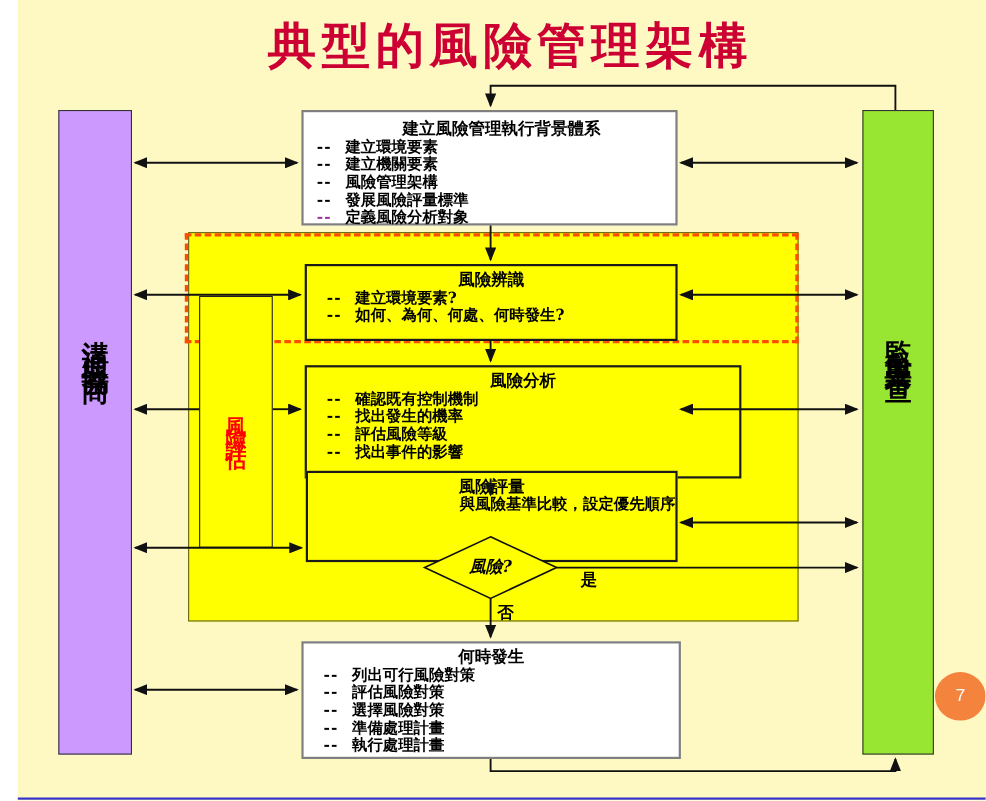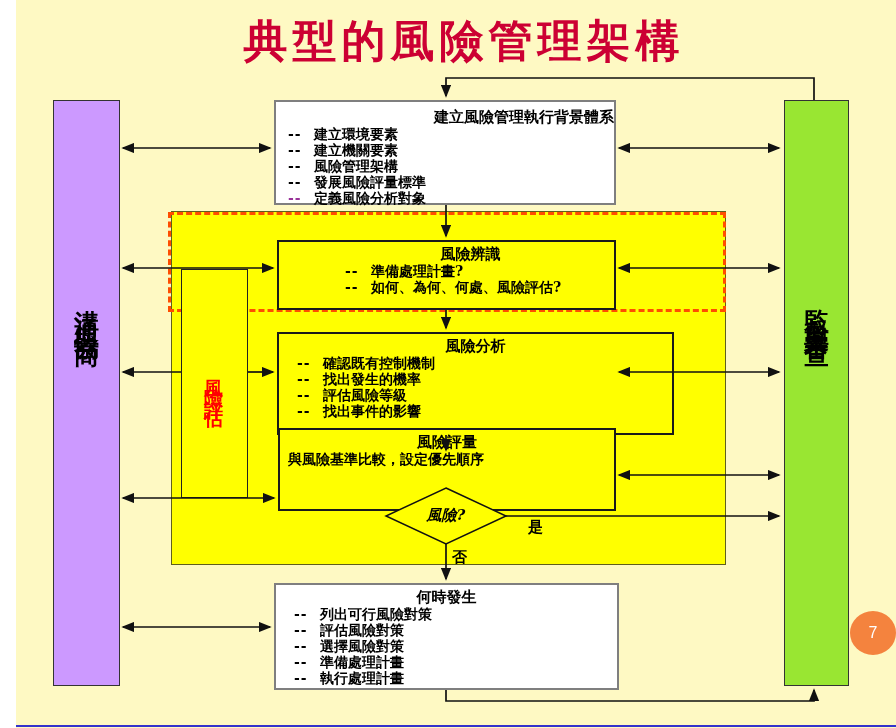--- a/index.html
+++ b/index.html
@@ -15,34 +15,34 @@
   .vtext{writing-mode:vertical-rl;text-orientation:upright;font-weight:bold;
          font-size:25px;letter-spacing:8px;margin-top:188px;}
   
   .yellow-region{position:absolute;left:155px;top:211px;width:555px;height:354px;
                  background:#FFFF00;border:1px solid #5f5f1e;box-sizing:border-box;}
   .dashed-rect{position:absolute;left:152px;top:212px;width:558px;height:100px;
                border:3px dashed #FF4D00;box-sizing:border-box;}
   
   .box{position:absolute;box-sizing:border-box;}
   .box-context{left:258px;top:100px;width:342px;height:105px;background:#fff;border:2px solid #7f7f7f;}
-  .box-identify{left:261px;top:240px;width:339px;height:70px;background:#FFFF00;border:2px solid #1a1a1a;padding-left:48px;}
+  .box-identify{left:261px;top:240px;width:339px;height:70px;background:#FFFF00;border:2px solid #1a1a1a;}
   .box-analyze{left:261px;top:332px;width:397px;height:103px;background:#FFFF00;border:2px solid #1a1a1a;}
   .box-evaluate{left:262px;top:428px;width:338px;height:83px;background:#FFFF00;border:2px solid #1a1a1a;}
   .box-treat{left:258px;top:583px;width:345px;height:107px;background:#fff;border:2px solid #7f7f7f;}
   .box-assess{left:165px;top:269px;width:67px;height:229px;background:#FFFF00;border:1px solid #222;
               display:flex;justify-content:center;align-items:center;}
   .box-assess .vtext{margin-top:0;font-size:19px;letter-spacing:10px;color:#FF0000;}
   .box-title{font-weight:bold;font-size:15px;text-align:center;margin-top:3px;line-height:18px;}
-  .box-context .box-title{text-align:right;padding-left:22px;margin-top:6px;}
+  .box-context .box-title{text-align:center;padding-left:22px;margin-top:6px;}
   .item-row{display:flex;font-weight:bold;font-size:14px;line-height:16px;padding-left:18px;}
   .box-context .item-row{padding-left:12px;}
   .dash{flex:0 0 26px;letter-spacing:1px;}
   .dash.purple{color:#993399;}
-  .subtitle{font-weight:bold;font-size:14px;line-height:17px;padding-left:8px;}
+  .subtitle{font-weight:bold;font-size:14px;line-height:17px;padding-left:8px;text-align:right;}
   
   .lbl{position:absolute;font-weight:bold;font-size:15px;z-index:20;}
   .lbl-decision{left:370px;top:506px;width:120px;text-align:center;font-style:italic;}
   .lbl-yes{left:512px;top:518px;}
   .lbl-no{left:436px;top:548px;}
   
   .overlay{position:absolute;left:0;top:0;z-index:10;pointer-events:none;}
   
   .caption{position:absolute;right:3px;top:695px;font-size:19px;letter-spacing:1px;}
   .badge{position:absolute;left:834px;top:611px;width:46px;height:44px;border-radius:50%;
@@ -92,25 +92,25 @@
   </div>
 
   <div class="box box-assess">
     <div class="vtext">風險評估</div>
   </div>
 
   <div class="box box-identify">
     <div class="box-title">風險辨識</div>
     <div class="item-row">
         <span class="dash">--</span>
-        <span>準備處理計畫?</span>
-      </div>
-    <div class="item-row">
-        <span class="dash">--</span>
-        <span>如何、為何、何處、風險評估?</span>
+        <span>建立環境要素?</span>
+      </div>
+    <div class="item-row">
+        <span class="dash">--</span>
+        <span>如何、為何、何處、何時發生?</span>
       </div>
   </div>
 
   <div class="box box-analyze">
     <div class="box-title">風險分析</div>
     <div class="item-row">
         <span class="dash">--</span>
         <span>確認既有控制機制</span>
       </div>
     <div class="item-row">

